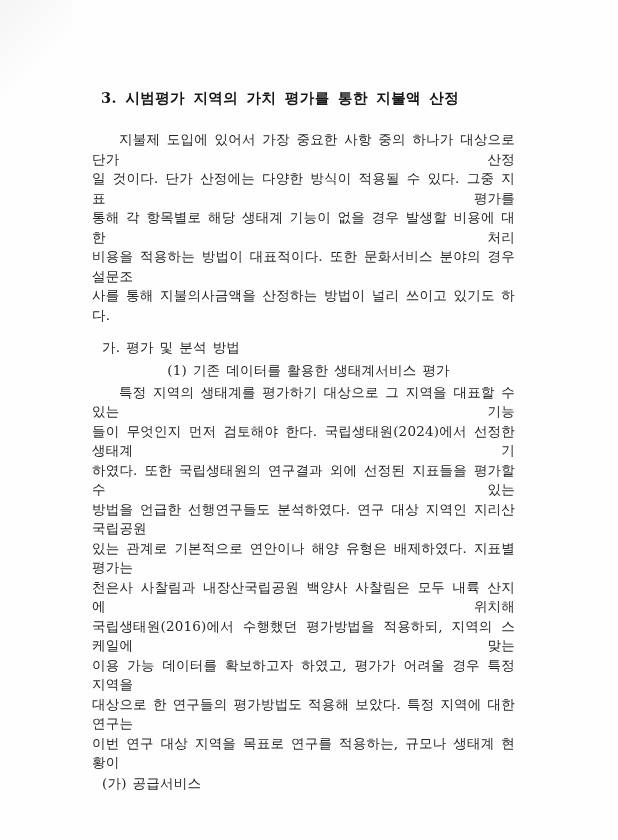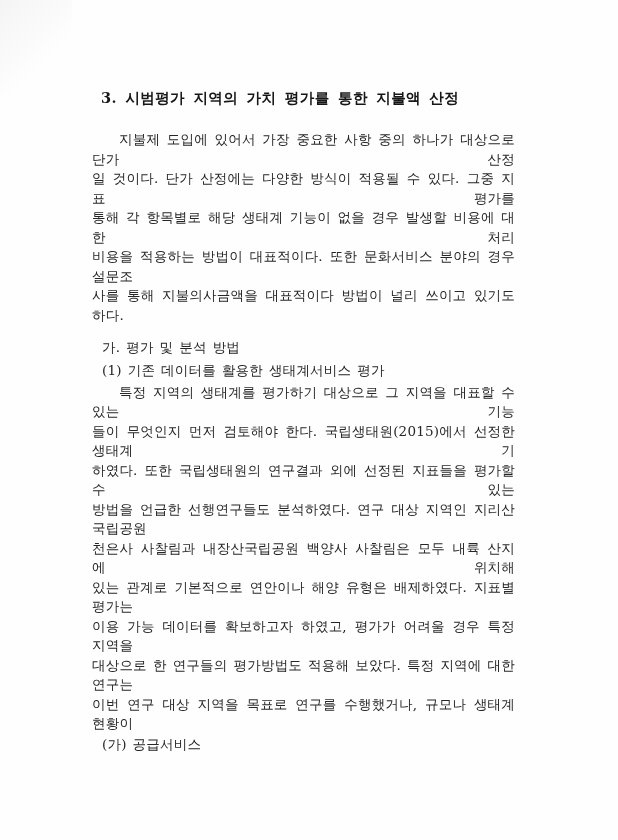--- a/index.html
+++ b/index.html
@@ -43,50 +43,51 @@
   }
   .line.first { text-indent: 27px; }
   .line.last { text-align-last: left; }
   .heading {
     line-height: 20px;
     margin: 16px 0 0 10px;
     letter-spacing: 0.2px;
     word-spacing: 1.5px;
   }
   .h-ga  { margin-top: 12px; }
-  .h-1   { margin-top: 3px; }
+  .h-1   { margin-top: 3px; text-align: center; }
   .p2    { margin-top: 2.5px; }
   .h-ga2 { margin-top: 0; }
 </style>
 </head>
 <body>
 
 <div class="page">
   <div class="corner-shade"></div>
 
   <h1 class="doc-title">3. 시범평가 지역의 가치 평가를 통한 지불액 산정</h1>
 
   <div class="para p1">
     <div class="line first">지불제 도입에 있어서 가장 중요한 사항 중의 하나가 대상으로 단가 산정</div>
     <div class="line">일 것이다. 단가 산정에는 다양한 방식이 적용될 수 있다. 그중 지표 평가를</div>
     <div class="line">통해 각 항목별로 해당 생태계 기능이 없을 경우 발생할 비용에 대한 처리</div>
     <div class="line">비용을 적용하는 방법이 대표적이다. 또한 문화서비스 분야의 경우 설문조</div>
-    <div class="line last">사를 통해 지불의사금액을 대표적이다 방법이 널리 쓰이고 있기도 하다.</div>
+    <div class="line last">사를 통해 지불의사금액을 산정하는 방법이 널리 쓰이고 있기도 하다.</div>
   </div>
 
   <div class="heading h-ga">가. 평가 및 분석 방법</div>
   <div class="heading h-1">(1) 기존 데이터를 활용한 생태계서비스 평가</div>
 
   <div class="para p2">
     <div class="line first">특정 지역의 생태계를 평가하기 대상으로 그 지역을 대표할 수 있는 기능</div>
-    <div class="line">들이 무엇인지 먼저 검토해야 한다. 국립생태원(2015)에서 선정한 생태계 기</div>
+    <div class="line">들이 무엇인지 먼저 검토해야 한다. 국립생태원(2024)에서 선정한 생태계 기</div>
     <div class="line">하였다. 또한 국립생태원의 연구결과 외에 선정된 지표들을 평가할 수 있는</div>
     <div class="line">방법을 언급한 선행연구들도 분석하였다. 연구 대상 지역인 지리산국립공원</div>
+    <div class="line">있는 관계로 기본적으로 연안이나 해양 유형은 배제하였다. 지표별 평가는</div>
     <div class="line">천은사 사찰림과 내장산국립공원 백양사 사찰림은 모두 내륙 산지에 위치해</div>
-    <div class="line">있는 관계로 기본적으로 연안이나 해양 유형은 배제하였다. 지표별 평가는</div>
+    <div class="line">국립생태원(2016)에서 수행했던 평가방법을 적용하되, 지역의 스케일에 맞는</div>
     <div class="line">이용 가능 데이터를 확보하고자 하였고, 평가가 어려울 경우 특정 지역을</div>
     <div class="line">대상으로 한 연구들의 평가방법도 적용해 보았다. 특정 지역에 대한 연구는</div>
-    <div class="line">이번 연구 대상 지역을 목표로 연구를 수행했거나, 규모나 생태계 현황이</div>
+    <div class="line">이번 연구 대상 지역을 목표로 연구를 적용하는, 규모나 생태계 현황이</div>
   </div>
 
   <div class="heading h-ga2">(가) 공급서비스</div>
 
 </div>
 
 </body></html>

